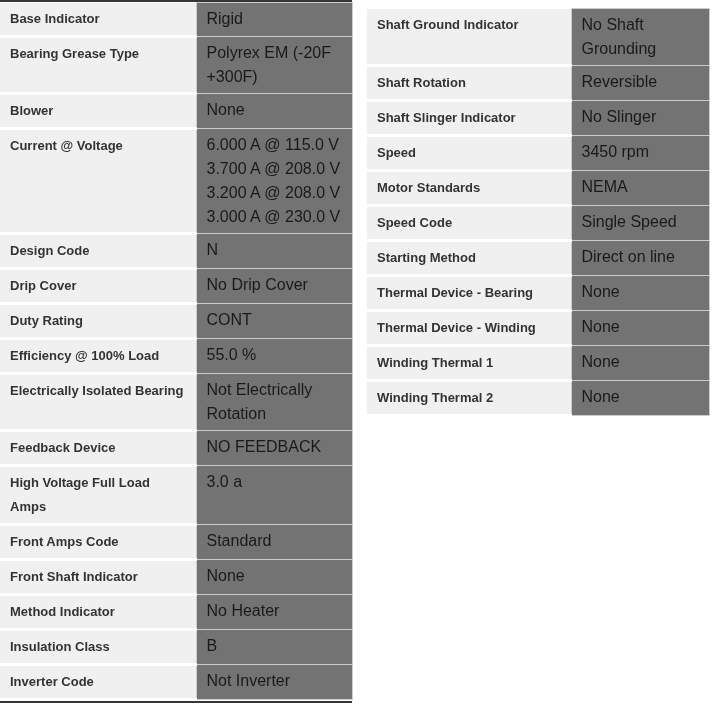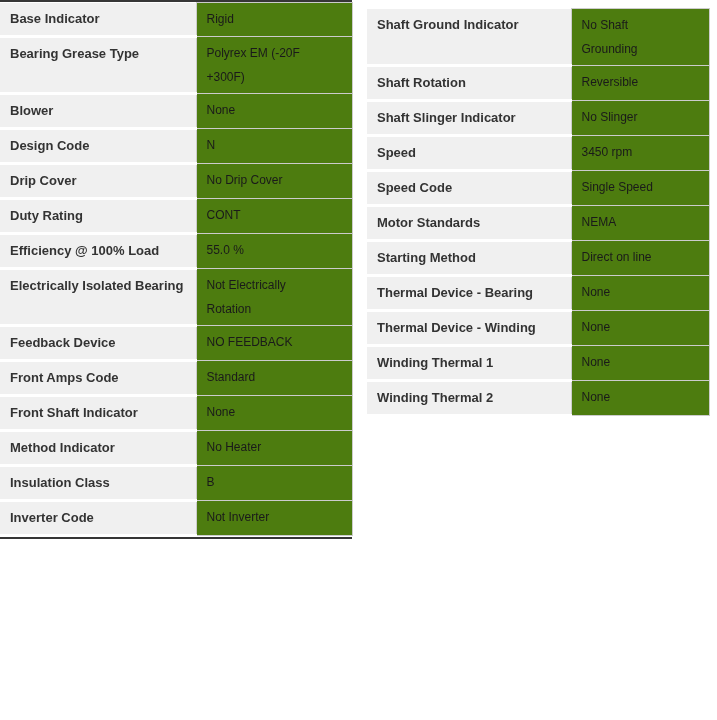--- a/index.html
+++ b/index.html
@@ -42,23 +42,23 @@
     overflow: visible;
   }
   td.lbl {
     background: var(--label-bg);
     color: var(--label-text);
     font-weight: bold;
     font-size: 13px;
     border-bottom: 3px solid var(--row-gap);
   }
   td.val {
-    background: #4d7c0f;
+    background: #737373;
     color: var(--value-text);
-    font-size: 12px;
+    font-size: 16px;
     border: 1px solid var(--cell-border);
   }
 </style>
 </head>
 <body>
 
 <div class="wrap">
 
   <div class="col left">
     <table class="spec">
@@ -74,20 +74,27 @@
           <tr>
             <td class="lbl">Bearing Grease Type</td>
             <td class="val">Polyrex EM (-20F
 +300F)</td>
           </tr>
           <tr>
             <td class="lbl">Blower</td>
             <td class="val">None</td>
           </tr>
           <tr>
+            <td class="lbl">Current @ Voltage</td>
+            <td class="val">6.000 A @ 115.0 V
+3.700 A @ 208.0 V
+3.200 A @ 208.0 V
+3.000 A @ 230.0 V</td>
+          </tr>
+          <tr>
             <td class="lbl">Design Code</td>
             <td class="val">N</td>
           </tr>
           <tr>
             <td class="lbl">Drip Cover</td>
             <td class="val">No Drip Cover</td>
           </tr>
           <tr>
             <td class="lbl">Duty Rating</td>
             <td class="val">CONT</td>
@@ -97,20 +104,25 @@
             <td class="val">55.0 %</td>
           </tr>
           <tr>
             <td class="lbl">Electrically Isolated Bearing</td>
             <td class="val">Not Electrically
 Rotation</td>
           </tr>
           <tr>
             <td class="lbl">Feedback Device</td>
             <td class="val">NO FEEDBACK</td>
+          </tr>
+          <tr>
+            <td class="lbl">High Voltage Full Load
+Amps</td>
+            <td class="val">3.0 a</td>
           </tr>
           <tr>
             <td class="lbl">Front Amps Code</td>
             <td class="val">Standard</td>
           </tr>
           <tr>
             <td class="lbl">Front Shaft Indicator</td>
             <td class="val">None</td>
           </tr>
           <tr>
@@ -147,26 +159,26 @@
           </tr>
           <tr>
             <td class="lbl">Shaft Slinger Indicator</td>
             <td class="val">No Slinger</td>
           </tr>
           <tr>
             <td class="lbl">Speed</td>
             <td class="val">3450 rpm</td>
           </tr>
           <tr>
+            <td class="lbl">Motor Standards</td>
+            <td class="val">NEMA</td>
+          </tr>
+          <tr>
             <td class="lbl">Speed Code</td>
             <td class="val">Single Speed</td>
-          </tr>
-          <tr>
-            <td class="lbl">Motor Standards</td>
-            <td class="val">NEMA</td>
           </tr>
           <tr>
             <td class="lbl">Starting Method</td>
             <td class="val">Direct on line</td>
           </tr>
           <tr>
             <td class="lbl">Thermal Device - Bearing</td>
             <td class="val">None</td>
           </tr>
           <tr>

